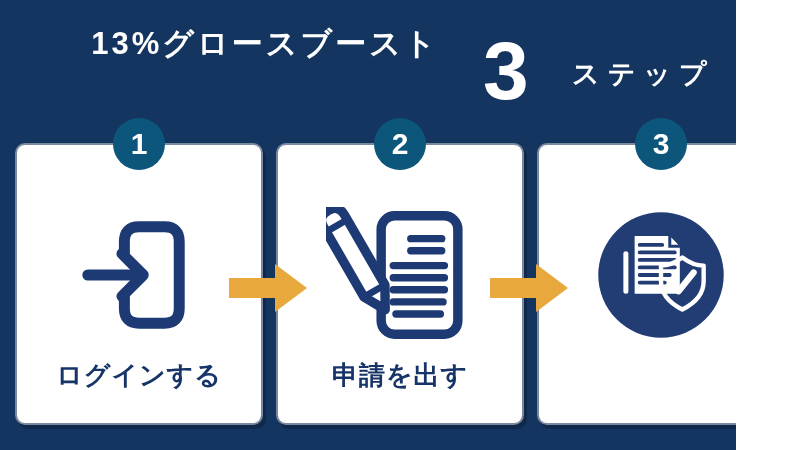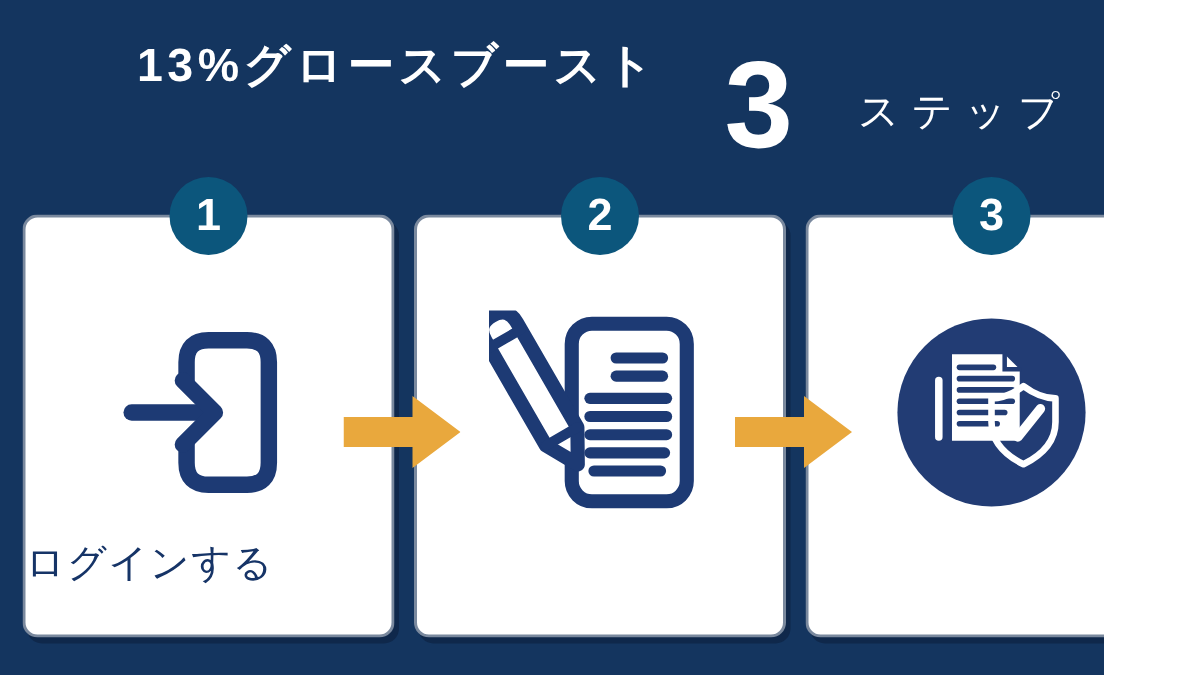--- a/index.html
+++ b/index.html
@@ -13,21 +13,21 @@
     position:absolute;left:40px;top:22px;width:450px;
     text-align:center;color:var(--title-white,#fff);
     font-size:31px;font-weight:bold;letter-spacing:3px;line-height:43px;
   }
   .step-count{
     position:absolute;left:483px;top:30px;width:60px;
     color:var(--title-white,#fff);font-size:82px;font-weight:bold;line-height:82px;
   }
   .step-label{
     position:absolute;left:572px;top:56px;
-    color:var(--title-white,#fff);font-size:27px;font-weight:normal;letter-spacing:8px;
+    color:var(--title-white,#fff);font-size:27px;font-weight:bold;letter-spacing:8px;
   }
   
   .cards{
     position:absolute;left:15px;top:143px;width:770px;height:282px;
     display:flex;gap:13px;
   }
   .card{
     position:relative;flex:1;background:var(--card,#fff);
     border-radius:10px;
     border:2px solid rgba(13,40,78,.55);
@@ -39,22 +39,22 @@
     width:52px;height:52px;border-radius:50%;
     background:var(--badge,#0C567C);color:#fff;
     display:flex;align-items:center;justify-content:center;
     font-size:30px;font-weight:bold;
   }
   .card-icon{
     position:absolute;top:48px;left:0;right:0;height:164px;
     display:flex;align-items:center;justify-content:center;
   }
   .card-label{
-    position:absolute;bottom:30px;left:0;right:0;text-align:left;
-    color:var(--label-navy,#163467);font-size:26px;font-weight:normal;letter-spacing:1px;
+    position:absolute;bottom:30px;left:0;right:0;text-align:center;
+    color:var(--label-navy,#163467);font-size:26px;font-weight:bold;letter-spacing:1px;
   }
   
   .stroke{stroke:var(--icon-navy,#1D3A74);fill:none;stroke-linecap:round;stroke-linejoin:round;}
   .fill-circle{fill:var(--icon-circle,#223C74);}
   .fill-white{fill:#ffffff;}
   .stroke-white{stroke:#ffffff;fill:none;stroke-linecap:round;stroke-linejoin:round;}
   .line-navy{stroke:var(--icon-circle,#223C74);stroke-linecap:round;}
   
   .flow-arrow{position:absolute;top:264px;z-index:5;}
   .flow-arrow.a1{left:229px;}
@@ -98,20 +98,21 @@
           <path class="stroke" stroke-width="5.5" d="M50,61 H88"></path>
           <path class="stroke" stroke-width="5.5" d="M50,70 H87"></path>
           <path class="stroke" stroke-width="5.5" d="M52,79 H85"></path>
           <g transform="translate(28,48) rotate(-30)">
             <path class="stroke fill-white" stroke-width="7" d="M-9,-44 L-9,16 L0,32 L9,16 L9,-44 Q9,-53 0,-53 Q-9,-53 -9,-44 Z"></path>
             <path class="stroke" stroke-width="5" d="M-9,16 H9"></path>
             <path class="stroke" stroke-width="5" d="M-9,-40 H9"></path>
           </g>
         </svg>
       </div>
+      <div class="card-label">申請を出す</div>
     </div>
 
     <div class="card">
       <div class="badge">3</div>
       <div class="card-icon">
         <svg width="138" height="138" viewBox="0 0 110 110" aria-hidden="true">
           <circle class="fill-circle" cx="55" cy="55" r="50"></circle>
           <rect class="fill-white" x="25" y="36" width="4" height="34" rx="2"></rect>
           <path class="fill-white" d="M34,24 H62 L70,32 V70 H34 Z"></path>
           <path class="line-navy" fill="none" stroke-width="2.4" d="M62,24 V32 H70"></path>

